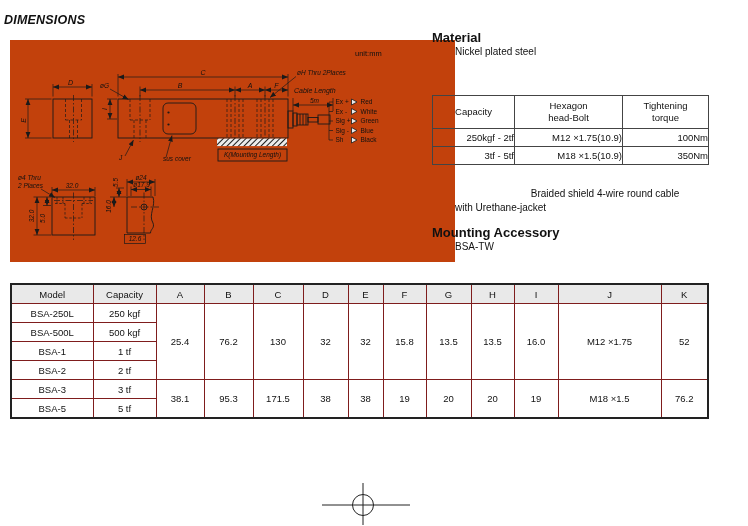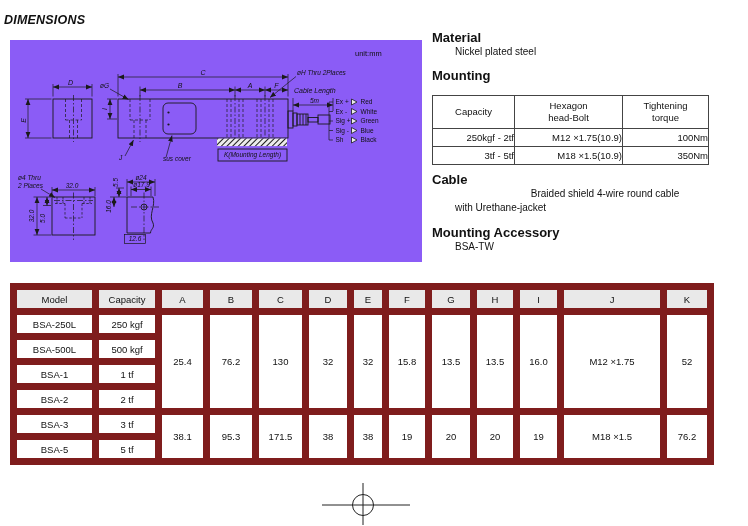--- a/index.html
+++ b/index.html
@@ -1,20 +1,20 @@
 <!DOCTYPE html>
 <html><head>
 <meta charset="utf-8">
 <style>
   html,body{margin:0;padding:0;background:#fff;}
   .page{position:relative;width:748px;height:526px;background:#fff;overflow:hidden;
         font-family:"Liberation Sans",sans-serif;color:#111;}
   .title{position:absolute;left:4px;top:13px;font-size:12.5px;font-weight:bold;
          font-style:italic;letter-spacing:.2px;}
-  .diagram{position:absolute;left:10px;top:40px;width:412px;height:222px;background:#8b5cf6;}
+  .diagram{position:absolute;left:10px;top:40px;width:445px;height:222px;background:#c2410c;}
   .diagram svg{display:block;}
   svg text{font-family:"Liberation Sans",sans-serif;fill:#111;}
   .dtxt{font-size:6.5px;font-style:italic;}
   .dtxt7{font-size:7px;font-style:italic;}
   .wtxt{font-size:6.5px;}
   .unit{font-size:7.5px;}
   
   .info-block{position:absolute;left:432px;width:300px;}
   .h{font-size:13px;font-weight:bold;line-height:13px;}
   .b{font-size:10px;line-height:13px;padding-left:23px;}
@@ -23,21 +23,21 @@
   .acc-t{top:226px;} .acc-v{top:240px;}
   table{border-collapse:collapse;table-layout:fixed;}
   
   .mounting{position:absolute;left:432px;top:95px;border:1.5px solid #444;}
   .mounting th,.mounting td{border:1px solid #444;font-size:9.5px;font-weight:normal;
      text-align:center;vertical-align:middle;padding:0;}
   .mounting th{height:32px;line-height:12px;}
   .mounting td{height:17px;text-align:right;}
   
   .dims{position:absolute;left:10px;top:283px;border:2px solid #222;}
-  .dims th,.dims td{border:7px solid #7f1d1d;font-size:9.5px;font-weight:normal;
+  .dims th,.dims td{border:1px solid #7f1d1d;font-size:9.5px;font-weight:normal;
      text-align:center;vertical-align:middle;padding:0;height:18px;}
   .dims thead th{background:#e9e9e9;}
   .regmark{position:absolute;left:320px;top:480px;}
 </style>
 </head>
 <body>
 
 <div class="page">
 
   <div class="title">DIMENSIONS</div>
@@ -254,21 +254,20 @@
       <text class="dtxt" x="131" y="139.5" text-anchor="middle">ø24</text>
       <text class="dtxt" x="131.5" y="147.3" text-anchor="middle">ø17.9</text>
       <text class="dtxt" x="107.5" y="142.5" text-anchor="middle" transform="rotate(-90 107.5 142.5)">5.5</text>
       <text class="dtxt" x="100.5" y="166.5" text-anchor="middle" transform="rotate(-90 100.5 166.5)">16.0</text>
       <text class="dtxt" x="125" y="201.3" text-anchor="middle">12.6</text>
     </svg>
   </div>
 
   <div class="info-block h mat-t">Material</div>
   <div class="info-block b mat-v">Nickel plated steel</div>
-  <div class="info-block h mnt-t">Mounting</div>
 
   <table class="mounting">
     <colgroup>
         <col style="width:82px">
         <col style="width:108px">
         <col style="width:86px">
       </colgroup>
     <thead>
       <tr>
         <th>Capacity</th>
@@ -289,21 +288,20 @@
         <td>100Nm</td>
       </tr>
       <tr>
         <td>3tf - 5tf</td>
         <td>M18 ×1.5(10.9)</td>
         <td>350Nm</td>
       </tr>
     </tbody>
   </table>
 
-  <div class="info-block h cab-t">Cable</div>
   <div class="info-block b cab-1">Braided shield 4-wire round cable</div>
   <div class="info-block b cab-2">with Urethane-jacket</div>
   <div class="info-block b acc-v">BSA-TW</div>
   <div class="info-block h acc-t">Mounting Accessory</div>
 
   <table class="dims">
     <colgroup>
       <col style="width:82px">
         <col style="width:63px">
         <col style="width:48px">

